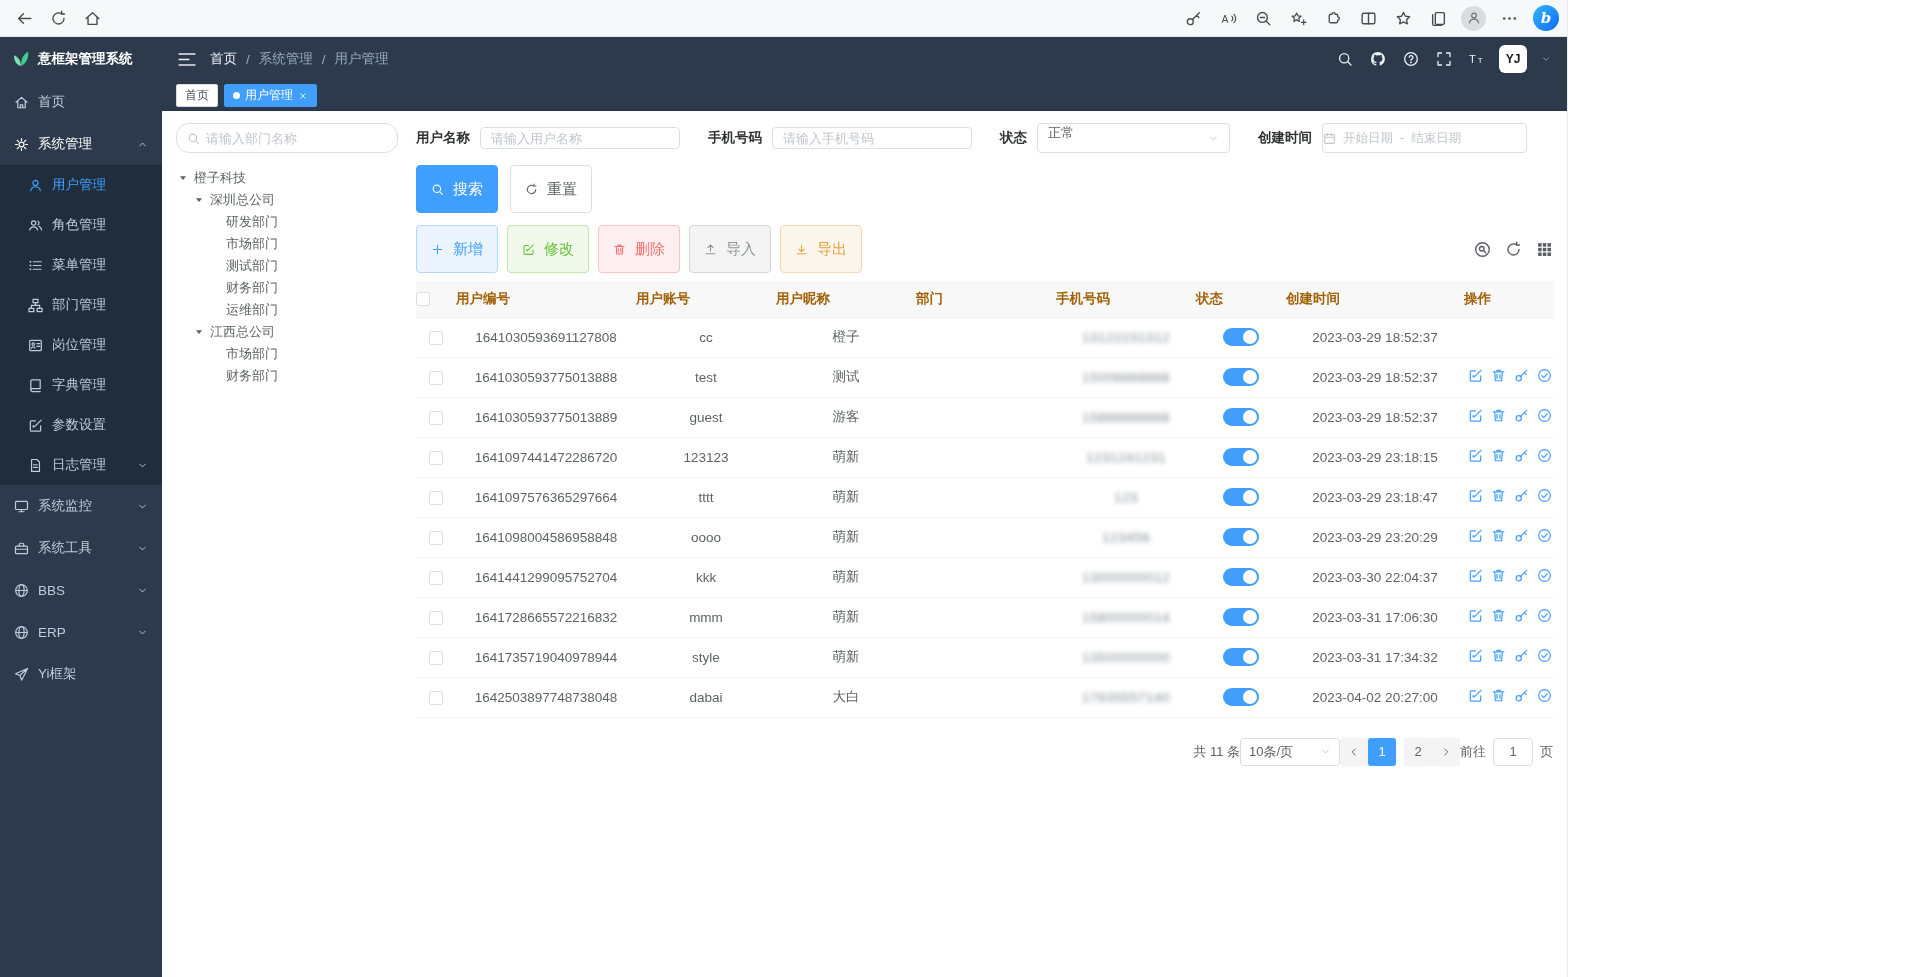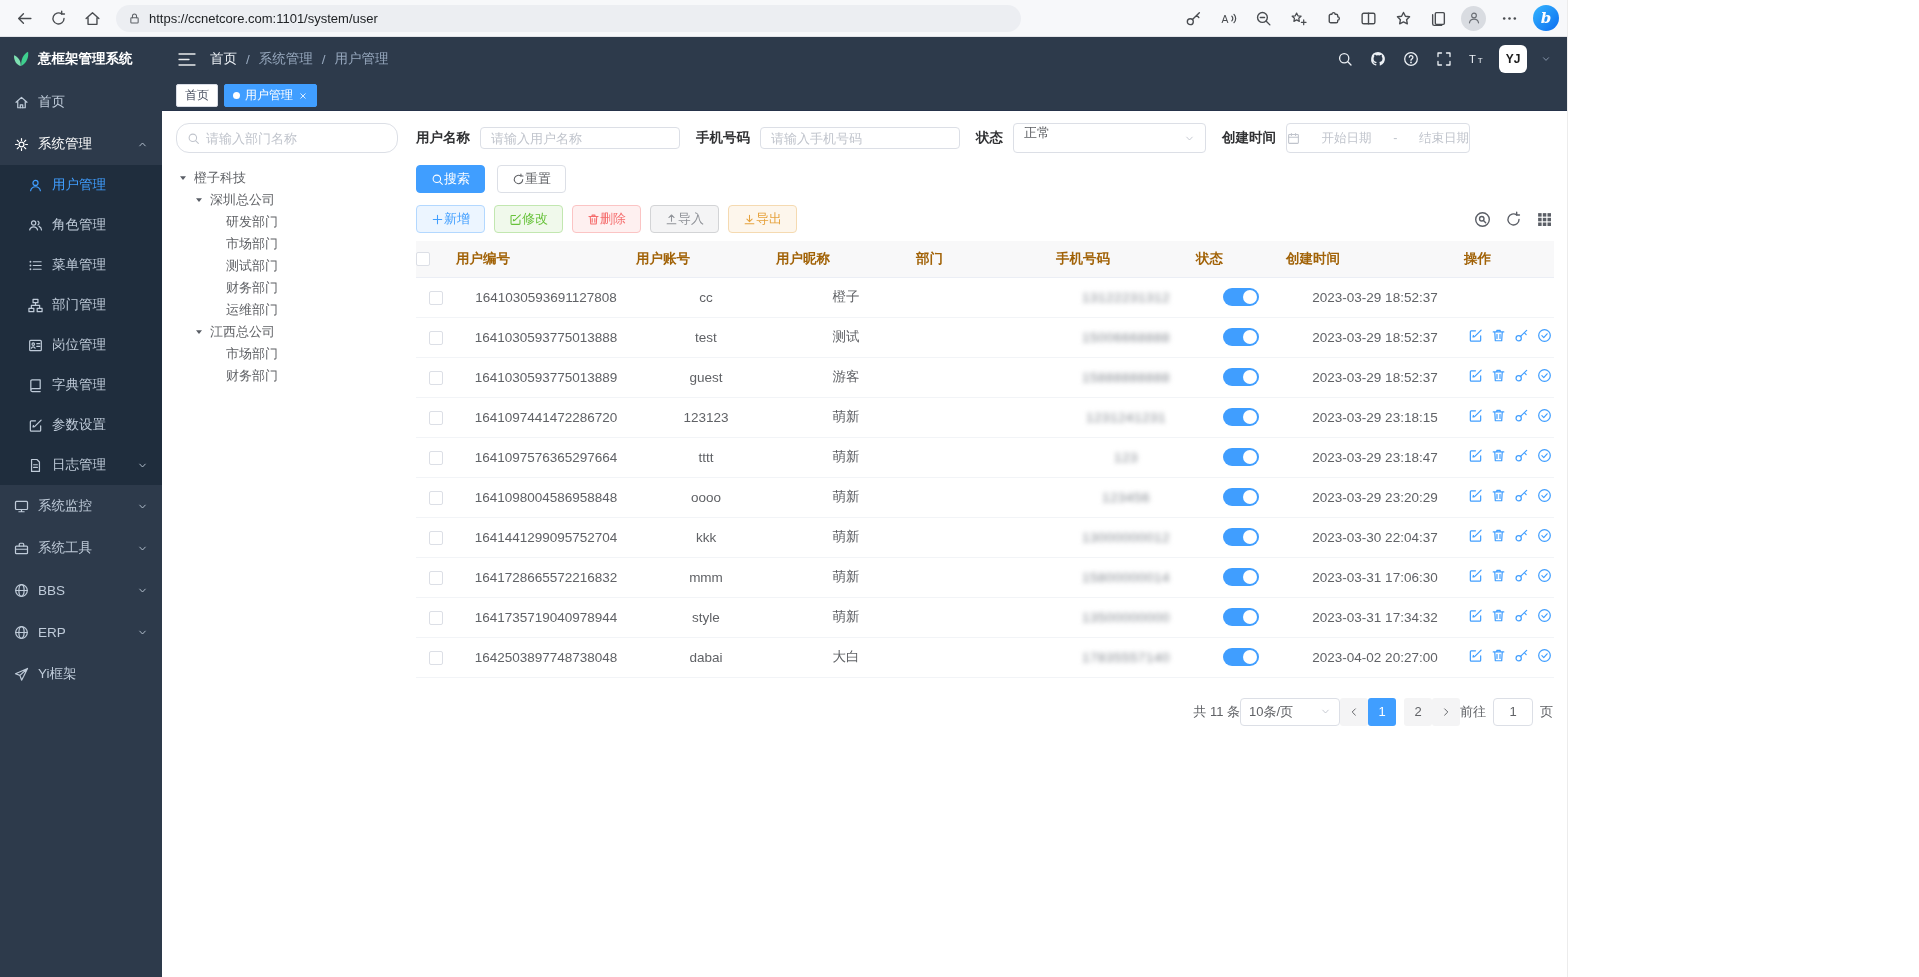--- a/index.html
+++ b/index.html
@@ -69,33 +69,33 @@
 .tree-search .ic svg{width:13px;height:13px}
 .tree-search input{border:none;flex:1;font-size:13px;color:#606266;background:transparent;min-width:0}
 input::placeholder{color:#c0c4cc}
 .tree{margin-top:14px;font-size:13px;color:#606266}
 .tree-node{height:22px;display:flex;align-items:center;gap:4px;cursor:pointer;white-space:nowrap}
 .tree-caret{width:14px;color:#5a5e66;display:inline-flex}
 .tree-caret svg{width:10px;height:10px}
 
 .panel{flex:1;min-width:0}
 .filter-row{display:flex;align-items:center;margin-bottom:12px}
-.f-item{display:flex;align-items:center;margin-right:16px}
+.f-item{display:flex;align-items:center;margin-right:28px}
 .f-item:last-child{margin-right:0}
 .f-label{font-weight:bold;font-size:13.5px;color:#303133;margin-right:10px;white-space:nowrap}
 .f-input{height:22px;border:1px solid #dcdfe6;border-radius:4px;padding:0 10px;font-size:13px;color:#606266;background:#fff}
 .w200{width:200px}
 .f-select{width:193px;height:30px;border:1px solid #dcdfe6;border-radius:4px;display:flex;justify-content:space-between;padding:0 10px;color:#606266;font-size:13px;background:#fff;cursor:pointer}
 .sel-caret{color:#c0c4cc}
 .sel-caret svg{width:11px;height:11px}
-.f-dates{width:184px;height:30px;border:1px solid #dcdfe6;border-radius:4px;display:flex;align-items:center;justify-content:space-between;gap:7px;color:#c0c4cc;font-size:12.5px;background:#fff;cursor:pointer}
+.f-dates{width:205px;height:30px;border:1px solid #dcdfe6;border-radius:4px;display:flex;align-items:center;justify-content:flex-start;gap:7px;color:#c0c4cc;font-size:12.5px;background:#fff;cursor:pointer}
 .f-dates .ic svg{width:13px;height:13px}
 
 .action-row{display:flex;gap:12px;margin-bottom:12px}
-.btn{height:28px;border-radius:4px;display:inline-flex;align-items:center;gap:0;padding:0 14px;font-size:13px;border:1px solid #dcdfe6;background:#fff;color:#606266}
+.btn{height:48px;border-radius:4px;display:inline-flex;align-items:center;gap:9px;padding:0 14px;font-size:15px;border:1px solid #dcdfe6;background:#fff;color:#606266}
 .btn .ic svg{width:13px;height:13px}
 .btn.primary{background:var(--primary,#409eff);border-color:var(--primary,#409eff);color:#fff}
 .btn.plain-primary{background:#ecf5ff;border-color:#b3d8ff;color:var(--primary,#409eff)}
 .btn.plain-success{background:#f0f9eb;border-color:#c2e7b0;color:var(--success,#67c23a)}
 .btn.plain-danger{background:#fef0f0;border-color:#fbc4c4;color:var(--danger,#f56c6c)}
 .btn.plain-info{background:#f4f4f5;border-color:#d3d4d6;color:var(--info,#909399)}
 .btn.plain-warning{background:#fdf6ec;border-color:#f5dab1;color:var(--warning,#e6a23c)}
 
 .toolbar{display:flex;align-items:center;margin-bottom:8px}
 .tb-btns{display:flex;gap:9px}
@@ -150,29 +150,20 @@
             <path class="s" d="M13.2 8A5.2 5.2 0 1 1 11 3.7"></path>
             <path class="s" d="M11 1.2v2.6h2.6"></path>
           </svg>
         </span>
         <span class="nav-btn ic">
           <svg viewBox="0 0 16 16">
             <path class="s" d="m2 8 6-5.5L14 8M3.8 7v6.5h8.4V7"></path>
           </svg>
         </span>
       </div>
-    <div class="addr">
-      <span class="ic">
-          <svg viewBox="0 0 16 16">
-            <rect class="s" x="3.5" y="7" width="9" height="6.5" rx="1"></rect>
-            <path class="s" d="M5.5 7V5a2.5 2.5 0 0 1 5 0v2"></path>
-          </svg>
-        </span>
-      <span class="url">https://ccnetcore.com:1101/system/user</span>
-    </div>
     <div class="chrome-right" id="chromeRight">
         <span class="nav-btn ic">
           <svg viewBox="0 0 16 16">
             <circle class="s" cx="5" cy="11" r="2.8"></circle>
             <path class="s" d="M7 9 13.5 2.5M11 5l2 2"></path>
           </svg>
         </span>
         <span class="nav-btn ic">
           <svg viewBox="0 0 18 16">
             <text x="1.5" y="12.5" font-size="11" fill="currentColor">A</text>

